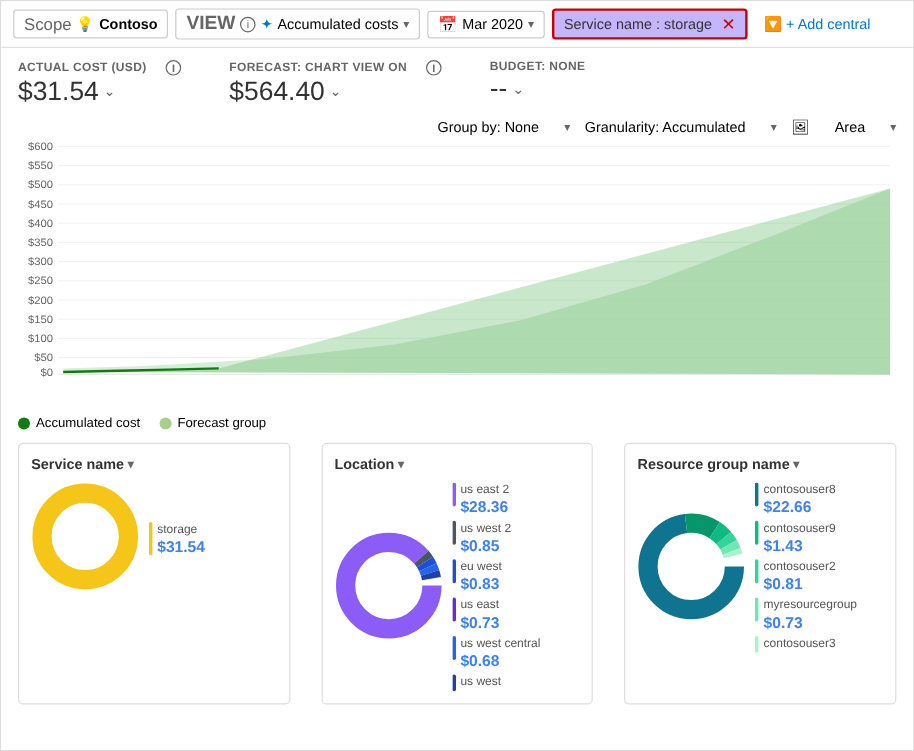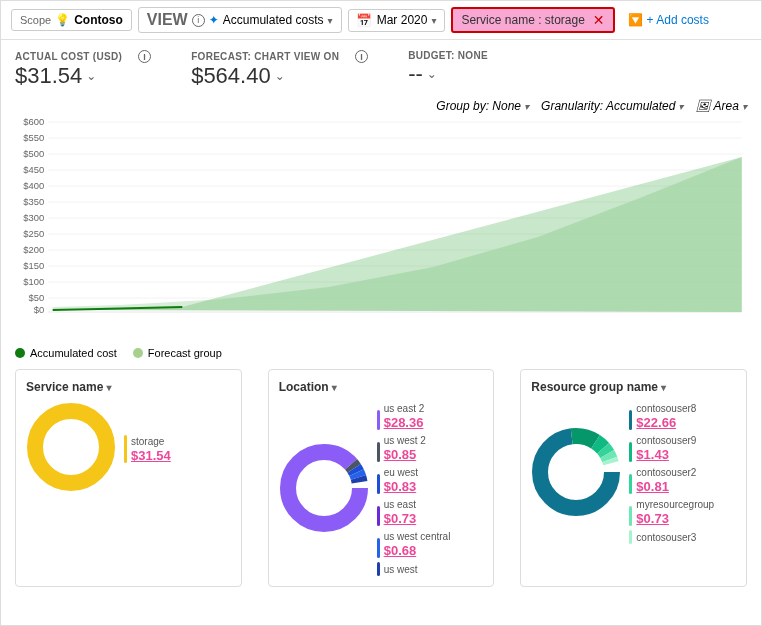--- a/index.html
+++ b/index.html
@@ -7,71 +7,71 @@
 
     .app-container { width: 762px; height: 626px; background: #fff; border: 1px solid #ddd; overflow: hidden; display: flex; flex-direction: column; }
 
     
     .toolbar { display: flex; align-items: center; gap: 6px; padding: 6px 10px; background: #fff; border-bottom: 1px solid #e0e0e0; flex-shrink: 0; }
     .toolbar-item { display: flex; align-items: center; gap: 4px; padding: 3px 8px; border: 1px solid #ccc; border-radius: 3px; cursor: pointer; background: #fff; font-size: 12px; white-space: nowrap; }
     .toolbar-item.scope { background: #fff; }
     .toolbar-item.view { background: #fff; }
     .toolbar-item.date { background: #fff; }
     .toolbar-item.date .cal-icon { font-size: 13px; }
-    .toolbar-item.filter-tag { border: 2px solid #c00; background: #f9a8d4; color: #333; font-weight: 500; }
+    .toolbar-item.filter-tag { border: 2px solid #c00; background: #c4b5fd; color: #333; font-weight: 500; }
     .filter-close { color: #c00; font-size: 14px; margin-left: 4px; cursor: pointer; }
     .toolbar-item.add-filter { background: #fff; color: #0078d4; border: none; gap: 3px; }
     .chevron { font-size: 10px; color: #666; }
 
     
     .main-content { flex: 1; overflow-y: auto; padding: 10px 14px; background: #fff; }
 
     
     .kpi-row { display: flex; align-items: flex-start; gap: 40px; margin-bottom: 10px; }
     .kpi-item { display: flex; flex-direction: column; }
     .kpi-label { font-size: 10px; color: #666; font-weight: 600; display: flex; align-items: center; gap: 16px; text-transform: uppercase; letter-spacing: 0.3px; }
     .kpi-value { font-size: 22px; font-weight: 300; color: #333; display: flex; align-items: center; gap: 4px; }
     .kpi-value .chevron-down { font-size: 12px; color: #666; }
     .info-icon { display: inline-flex; align-items: center; justify-content: center; width: 13px; height: 13px; border-radius: 50%; border: 1px solid #666; color: #666; font-size: 9px; cursor: pointer; }
 
     
     .chart-controls { display: flex; justify-content: flex-end; align-items: center; gap: 12px; margin-bottom: 4px; font-size: 12px; }
-    .chart-control-item { display: flex; align-items: center; gap: 3px; cursor: pointer; font-style: italic; }
+    .chart-control-item { display: flex; align-items: center; gap: 21px; cursor: pointer; }
 
     
     .chart-area { width: 100%; height: 220px; position: relative; margin-bottom: 6px; }
     .chart-svg { width: 100%; height: 200px; }
 
     
     .chart-legend { display: flex; gap: 16px; align-items: center; padding: 4px 0 10px 0; }
     .legend-item { display: flex; align-items: center; gap: 5px; font-size: 11px; }
     .legend-dot { width: 10px; height: 10px; border-radius: 50%; }
 
     
     .cards-row { display: flex; gap: 26px; }
     .card { flex: 1; border: 1px solid #ddd; border-radius: 4px; padding: 10px; background: #fff; min-height: 200px; }
     .card-header { display: flex; align-items: center; gap: 3px; font-size: 12px; font-weight: 600; color: #333; margin-bottom: 8px; cursor: pointer; }
 
     
     .card-body { display: flex; align-items: center; gap: 8px; }
     .donut-container { flex-shrink: 0; }
     .legend-list { flex: 1; display: flex; flex-direction: column; gap: 4px; overflow: hidden; }
-    .legend-row { display: flex; align-items: flex-end; gap: 4px; }
+    .legend-row { display: flex; align-items: flex-start; gap: 4px; }
     .legend-color-bar { width: 3px; min-height: 28px; border-radius: 2px; flex-shrink: 0; }
     .legend-text { font-size: 10px; color: #555; line-height: 1.3; }
-    .legend-amount { font-size: 13px; font-weight: 600; color: #ec4899; text-decoration: underline; }
+    .legend-amount { font-size: 13px; font-weight: 600; color: #3b82f6; }
   </style>
 </head>
 <body>
 
 <div class="app-container">
 
   <div class="toolbar">
     <div class="toolbar-item scope">
-      <span style="color:#666;font-size:11px;">Scope</span>
+      <span style="color:#666;font-size:14px;">Scope</span>
       <span style="color:#f5c518;">💡</span>
       <span style="font-weight:600;">Contoso</span>
     </div>
     <div class="toolbar-item view">
       <span style="color:#666;font-size:16px;font-weight:600;">VIEW</span>
       <span class="info-icon">i</span>
       <span style="color:#0078d4;">✦</span>
       <span>Accumulated costs</span>
       <span class="chevron">▾</span>
     </div>
@@ -79,21 +79,21 @@
       <span class="cal-icon">📅</span>
       <span>Mar 2020</span>
       <span class="chevron">▾</span>
     </div>
     <div class="toolbar-item filter-tag">
       <span>Service name : storage</span>
       <span class="filter-close">✕</span>
     </div>
     <div class="toolbar-item add-filter">
       <span>🔽</span>
-      <span>+ Add costs</span>
+      <span>+ Add central</span>
     </div>
   </div>
 
   <div class="main-content">
 
     <div class="kpi-row">
       <div class="kpi-item">
         <div class="kpi-label">
           <span>ACTUAL COST (USD)</span>
           <span class="info-icon">i</span>

